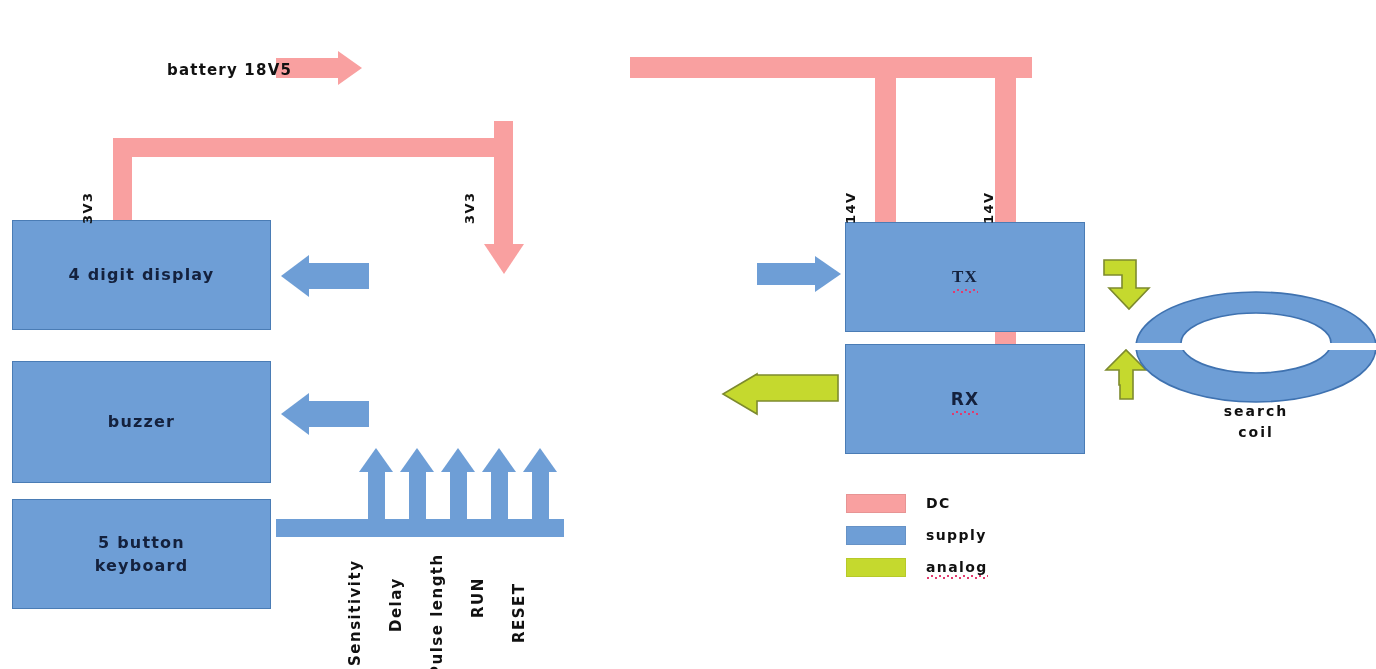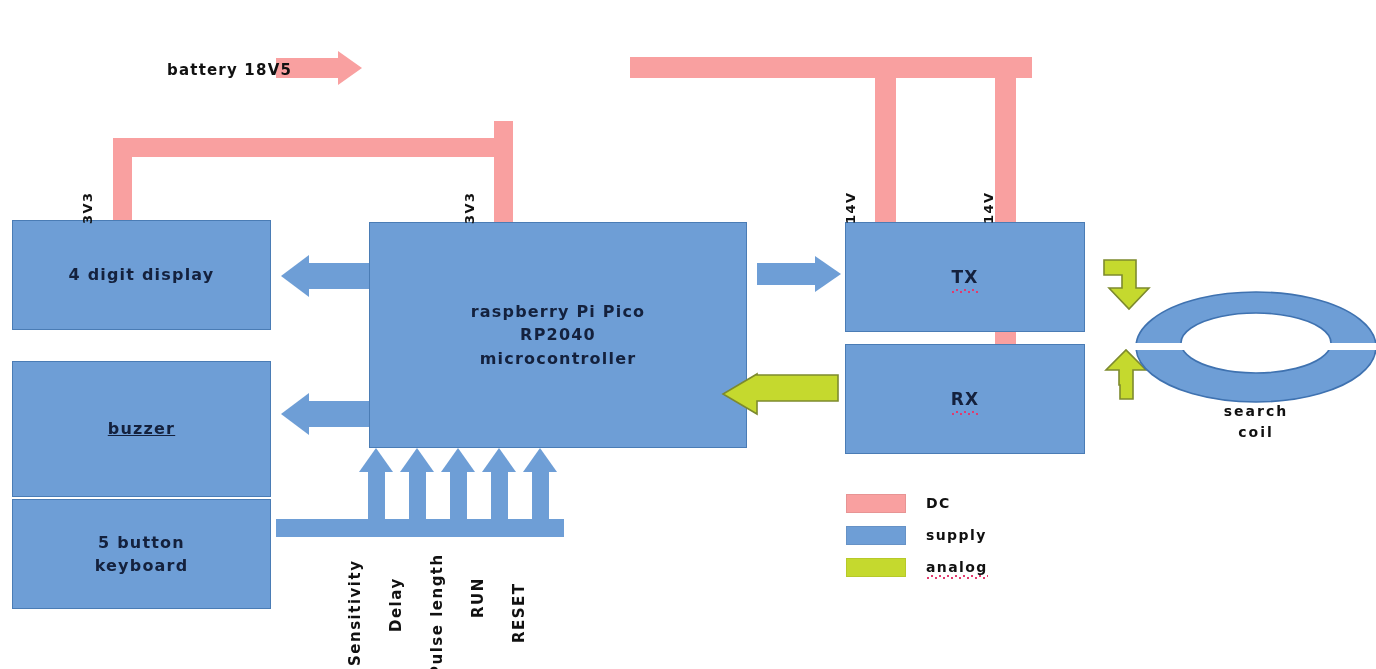--- a/index.html
+++ b/index.html
@@ -191,36 +191,31 @@
       <rect x="1132" y="343" width="56" height="7" fill="#ffffff"></rect>
       <rect x="1324" y="343" width="56" height="7" fill="#ffffff"></rect>
     </g>
   </svg>
 
 
   <div class="block" style="left:12px;top:220px;width:259px;height:110px;font-size:16px;">
     <span class="blabel">4 digit display</span>
   </div>
 
-  <div class="block" style="left:12px;top:361px;width:259px;height:136px;font-size:16px;text-decoration:underline;">
+  <div class="block" style="left:12px;top:361px;width:259px;height:122px;font-size:16px;">
     <span class="blabel">buzzer</span>
   </div>
 
   <div class="block" style="left:12px;top:499px;width:259px;height:110px;font-size:16px;">
     <span class="blabel">5 button
 keyboard</span>
   </div>
 
-  <div class="block" style="left:369px;top:222px;width:378px;height:226px;font-size:16px;">
-    <span class="blabel">raspberry Pi Pico
-RP2040
-microcontroller</span>
-  </div>
-
-  <div class="block" style="left:845px;top:222px;width:240px;height:110px;font-size:17px;">
+
+  <div class="block" style="left:845px;top:222px;width:240px;height:110px;font-size:17px;font-family:Liberation Serif, serif;">
     <span class="squiggle">TX</span>
   </div>
 
   <div class="block" style="left:845px;top:344px;width:240px;height:110px;font-size:17px;">
     <span class="squiggle">RX</span>
   </div>
 
   <div class="hlabel" style="left:167px;top:61px;">battery 18V5</div>
 
   <div class="vlabel" style="left:95px;top:209px;">3V3</div>

